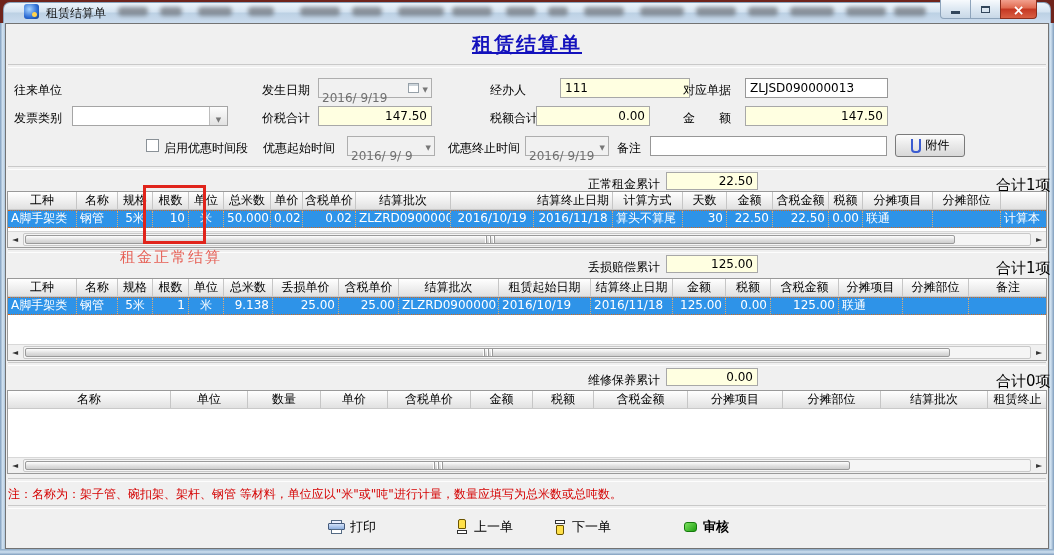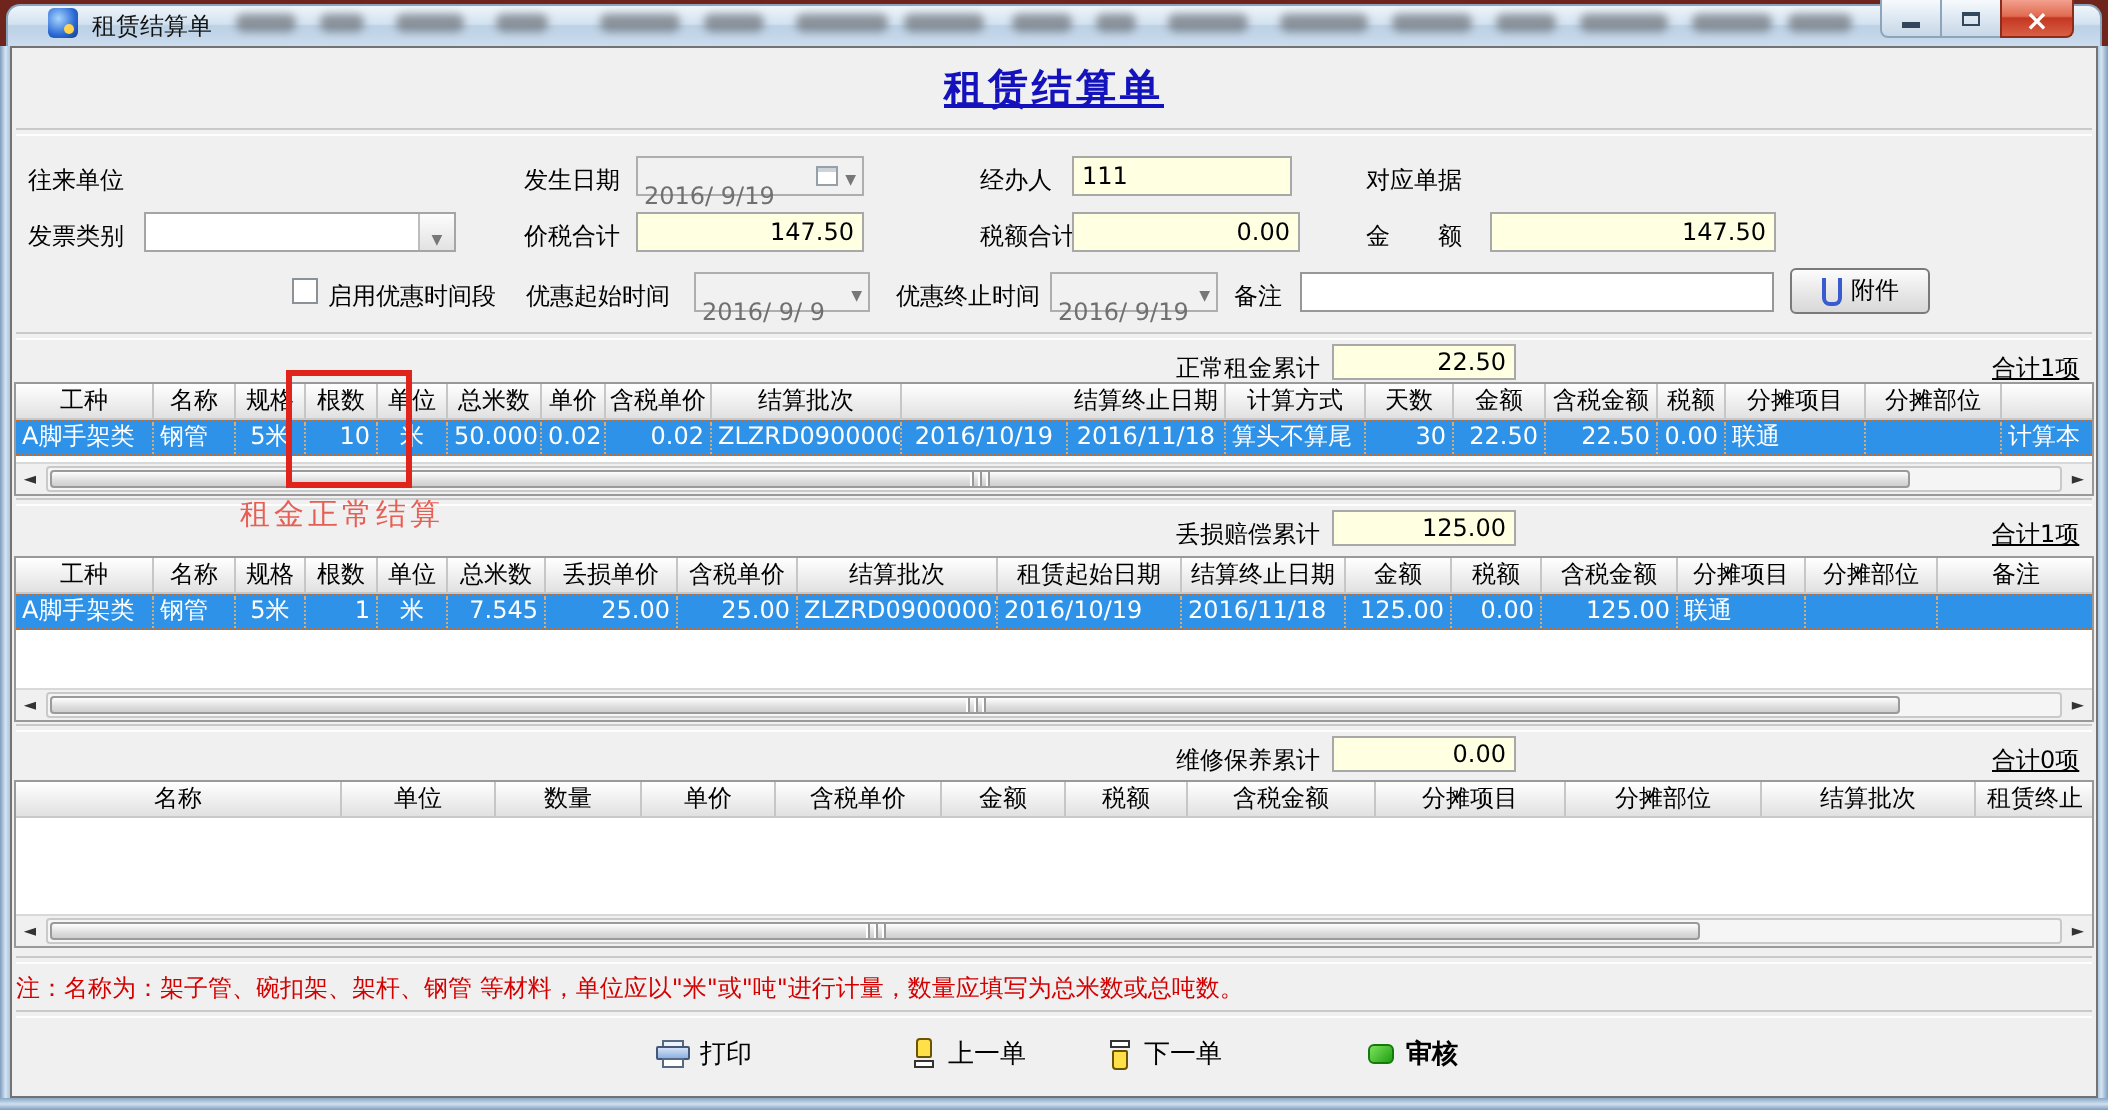--- a/index.html
+++ b/index.html
@@ -48,21 +48,21 @@
     display:flex;align-items:center;justify-content:center;}
   .checkbox{position:absolute;width:13px;height:13px;background:#fff;border:1px solid #8a9197;box-sizing:border-box;}
   .att-btn{position:absolute;box-sizing:border-box;height:23px;border:1px solid #7a7a7a;border-radius:3px;
     background:linear-gradient(#fcfcfc,#e9e9e9 50%,#d8d8d8);display:flex;align-items:center;justify-content:center;font-size:12px;cursor:pointer;}
   .ic-clip{width:6px;height:12px;border:2px solid #3a5bd0;border-top:none;border-radius:0 0 4px 4px;margin-right:5px;}
   
   .bandtitle{position:absolute;font-weight:bold;font-size:14px;color:#000;margin-top:41px;}
   .acclabel{position:absolute;font-size:12px;}
   .accfield{position:absolute;box-sizing:border-box;height:18px;background:#ffffe1;border:1px solid #a8a8a8;
     font-size:12px;line-height:16px;text-align:right;padding:0 4px;}
-  .countlbl{position:absolute;font-size:12px;text-decoration:underline;}
+  .countlbl{position:absolute;font-size:15px;}
   
   .grid-panel{position:absolute;left:7px;width:1040px;background:#fff;border:1px solid #999;box-sizing:border-box;
     overflow:hidden;display:flex;flex-direction:column;}
   .grid-head{display:flex;flex:0 0 17px;height:17px;background:linear-gradient(#ffffff,#ededed 60%,#e1e1e1);border-bottom:1px solid #c9c9c9;}
   .hcell{box-sizing:border-box;flex:none;border-right:1px solid #c6c6c6;font-size:12px;line-height:16px;
     text-align:center;overflow:hidden;white-space:nowrap;cursor:default;}
   .grid-row{display:flex;flex:0 0 18px;height:18px;background:#2e93e8;border-top:1px dotted #d2691e;
     border-bottom:1px dotted #d2691e;box-sizing:border-box;}
   .cell{box-sizing:border-box;flex:none;border-right:1px dotted rgba(250,175,95,.85);color:#fff;font-size:12px;
     line-height:15px;padding:0 3px;overflow:hidden;white-space:nowrap;}
@@ -138,22 +138,23 @@
   <div class="sep" style="top:64px"></div>
 
   <div class="flabel" style="left:14px;top:82px">往来单位</div>
   <div class="flabel" style="left:262px;top:82px">发生日期</div>
   <div class="datefield" style="left:318px;top:78px;width:114px">
     <span class="txt">2016/ 9/19</span>
     <span class="ic-cal"></span>
     <span class="dd"></span>
   </div>
   <div class="flabel" style="left:490px;top:82px">经办人</div>
-  <div class="inp" style="left:536px;top:78px;width:110px">111</div>
+  <div class="inp" style="left:560px;top:78px;width:130px">111</div>
   <div class="flabel" style="left:683px;top:82px">对应单据</div>
+  <div class="inp white" style="left:745px;top:78px;width:143px">ZLJSD090000013</div>
 
   <div class="flabel" style="left:14px;top:110px">发票类别</div>
   <div class="combo" style="left:72px;top:106px;width:156px">
     <span class="txt"></span>
     <span class="arrowbox">
         <span class="dd"></span>
       </span>
   </div>
   <div class="flabel" style="left:262px;top:110px">价税合计</div>
   <div class="inp right" style="left:318px;top:106px;width:114px">147.50</div>
@@ -272,21 +273,21 @@
         <div class="hcell" style="width: 64px;">分摊项目</div>
         <div class="hcell" style="width: 66px;">分摊部位</div>
         <div class="hcell" style="width: 79px;">备注</div>
       </div>
       <div class="grid-row">
         <div class="cell" style="width: 69px; text-align: left;">A脚手架类</div>
         <div class="cell" style="width: 41px; text-align: left;">钢管</div>
         <div class="cell" style="width: 35px; text-align: center;">5米</div>
         <div class="cell" style="width: 36px; text-align: right;">1</div>
         <div class="cell" style="width: 35px; text-align: center;">米</div>
-        <div class="cell" style="width: 49px; text-align: right;">7.545</div>
+        <div class="cell" style="width: 49px; text-align: right;">9.138</div>
         <div class="cell" style="width: 66px; text-align: right;">25.00</div>
         <div class="cell" style="width: 60px; text-align: right;">25.00</div>
         <div class="cell" style="width: 100px; text-align: left;">ZLZRD090000019</div>
         <div class="cell" style="width: 92px; text-align: left;">2016/10/19</div>
         <div class="cell" style="width: 82px; text-align: left;">2016/11/18</div>
         <div class="cell" style="width: 53px; text-align: right;">125.00</div>
         <div class="cell" style="width: 45px; text-align: right;">0.00</div>
         <div class="cell" style="width: 68px; text-align: right;">125.00</div>
         <div class="cell" style="width: 64px; text-align: left;">联通</div>
         <div class="cell" style="width: 66px; text-align: left;"></div>

